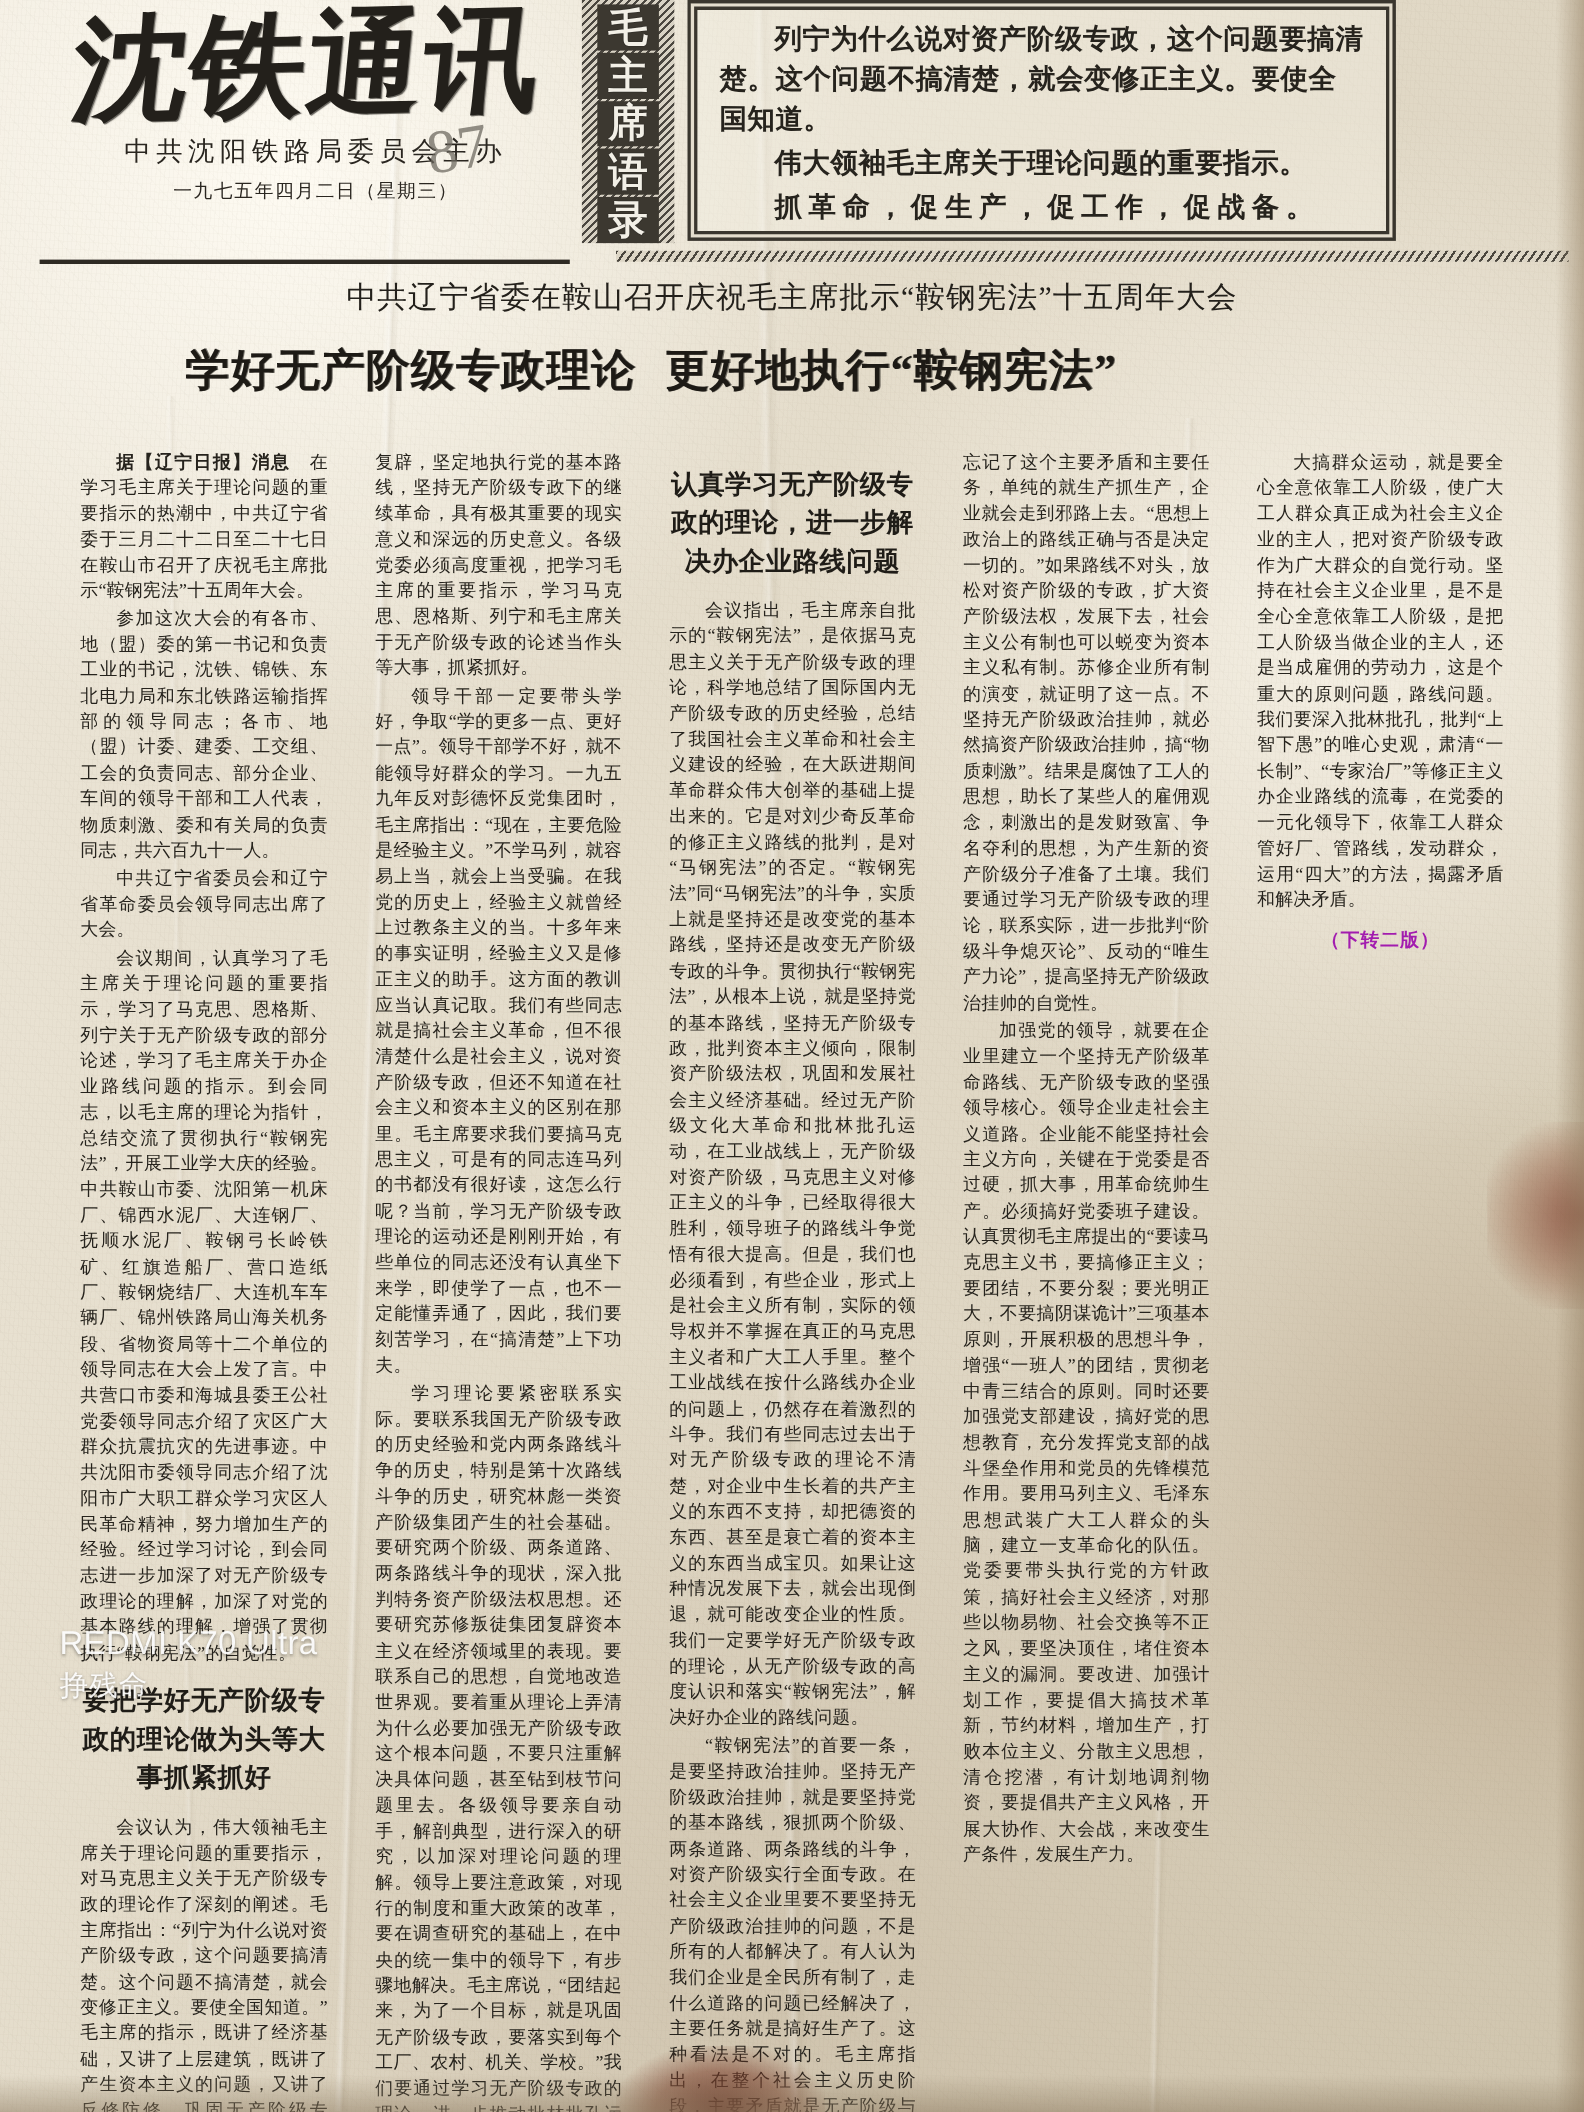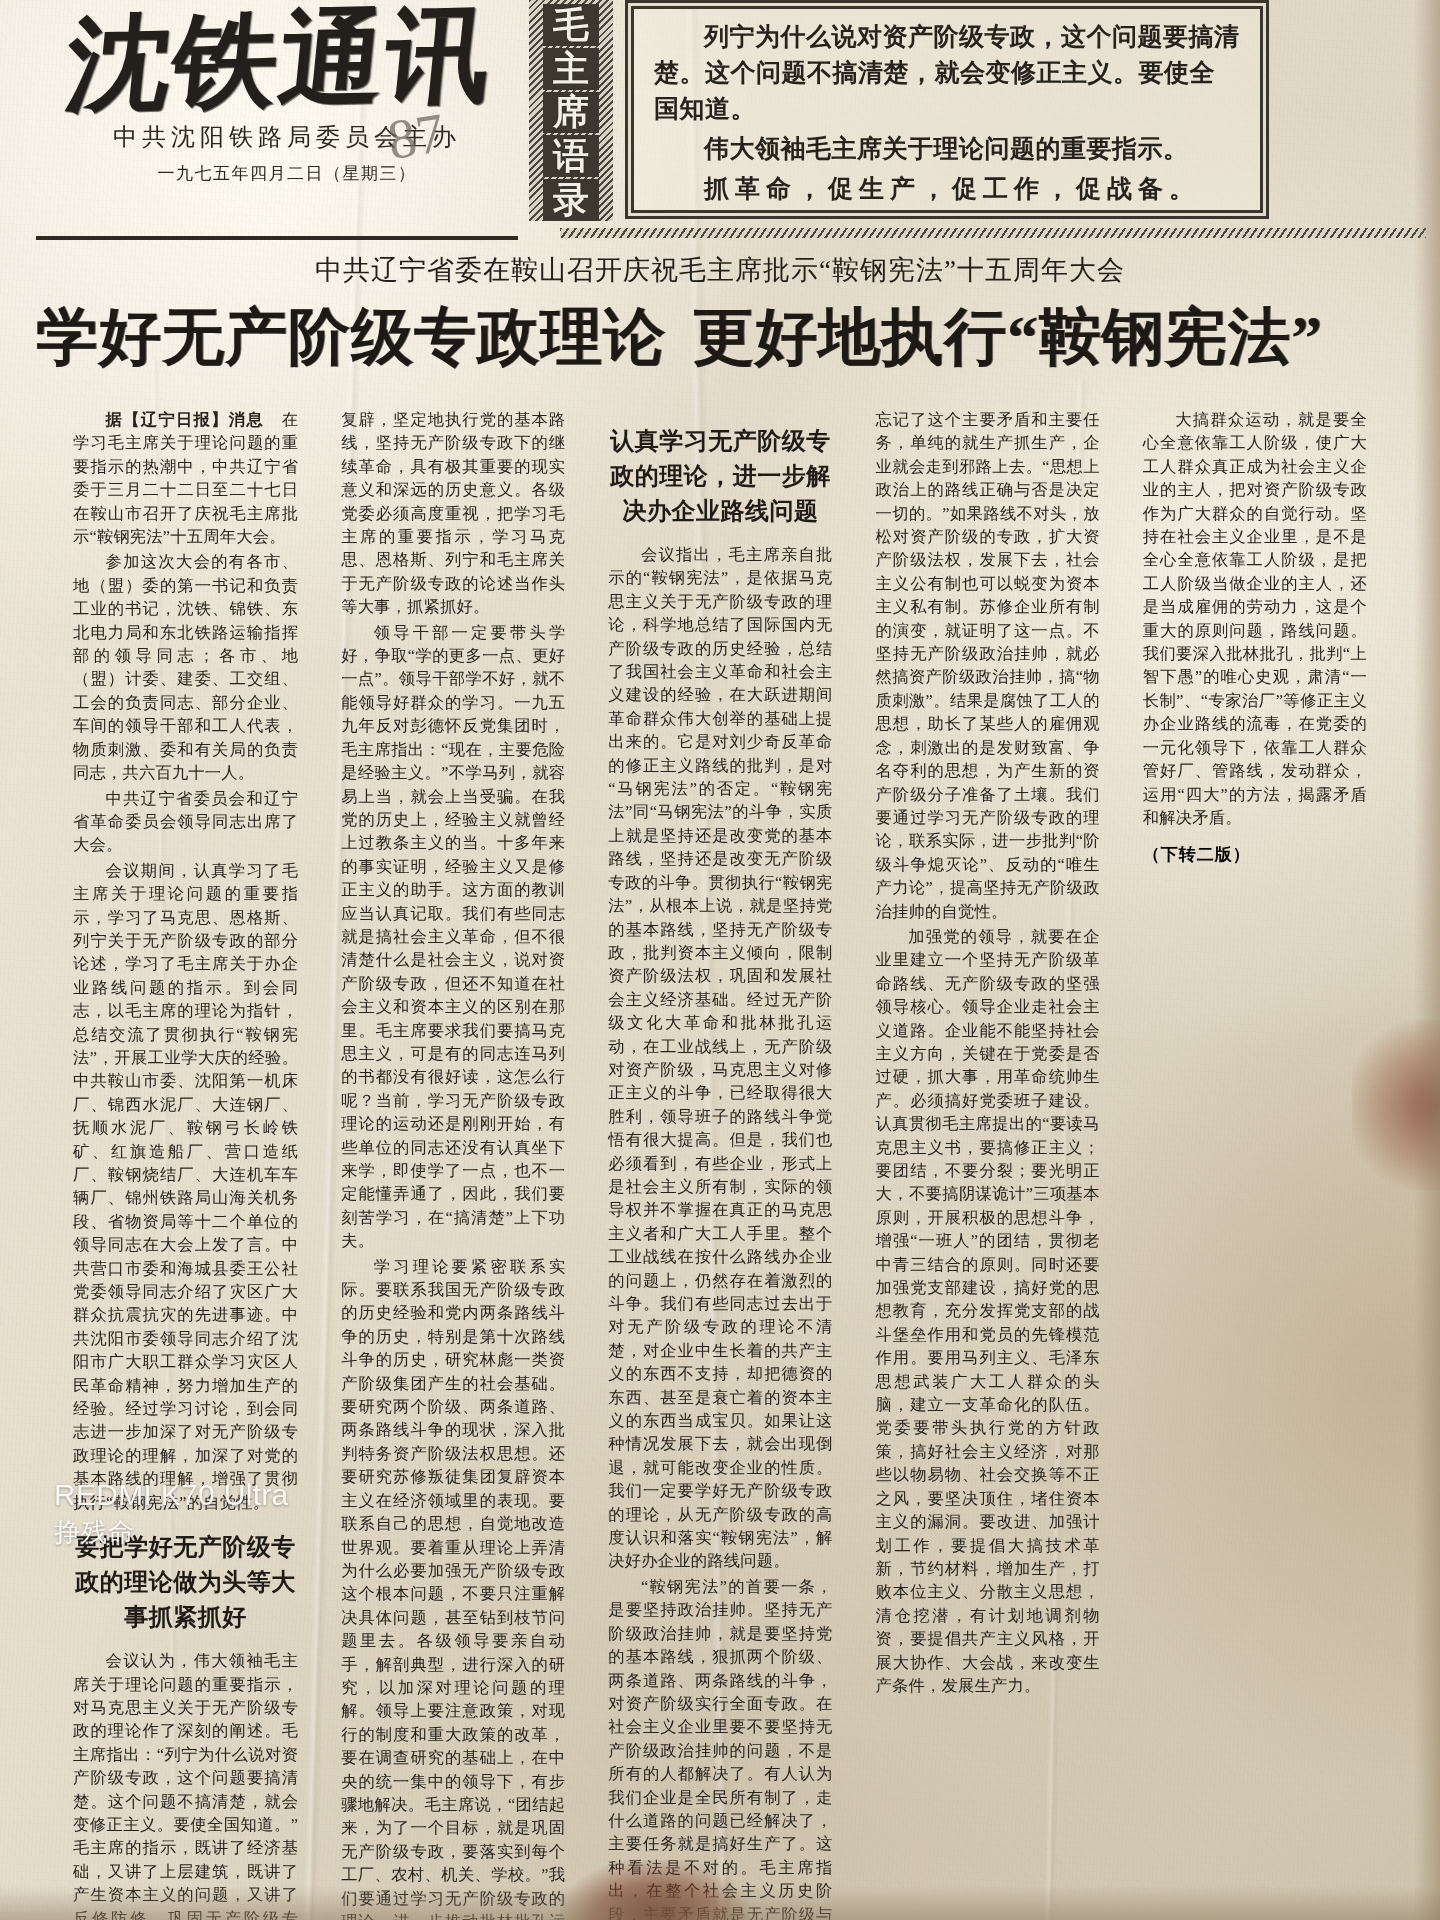--- a/index.html
+++ b/index.html
@@ -104,24 +104,23 @@
     background:repeating-linear-gradient(125deg,#4a463e 0 2px,#ddd6c6 2px 6px);
   }
 
   
   #kicker{
     position:absolute;left:0;top:252px;width:1440px;text-align:center;
     font-size:27px;color:#23201b;letter-spacing:1px;font-weight:400;
   }
   #headline{
     position:absolute;left:0;top:300px;width:1184px;text-align:center;
-    font-size:62px;font-weight:700;color:#1d1a15;letter-spacing:1px;
+    font-size:40px;font-weight:700;color:#1d1a15;letter-spacing:1px;
     line-height:74px;white-space:nowrap;
     text-shadow:1px 0 0 rgba(29,26,21,.6);
-    padding-left:36px;
   }
   #headline .gap{display:inline-block;width:26px;}
 
   
   #cols{
     position:absolute;left:60px;top:408px;width:1320px;height:1470px;
     display:flex;gap:16px;
   }
   .col{
     width:264px;box-sizing:border-box;padding:0 13px;position:relative;
@@ -139,21 +138,21 @@
   .lead{font-weight:700;}
 
   
   .subhead{
     font-size:23px;line-height:33px;font-weight:700;color:#1f1c17;
     text-align:center;margin:16px 0 14px 0;letter-spacing:.5px;
   }
   .subhead.big{font-size:24px;line-height:35px;}
 
   .jumpline{
-    text-align:left;font-size:17px;font-weight:700;color:#000000;
+    text-align:center;font-size:17px;font-weight:700;color:#a21caf;
     margin-top:14px;letter-spacing:1px;
   }
 
   
   #watermark{
     position:absolute;left:54px;top:1478px;color:rgba(255,255,255,.92);
     font-family:"Liberation Sans","DejaVu Sans",sans-serif;
     text-shadow:0 1px 3px rgba(0,0,0,.35);
     pointer-events:none;
   }

